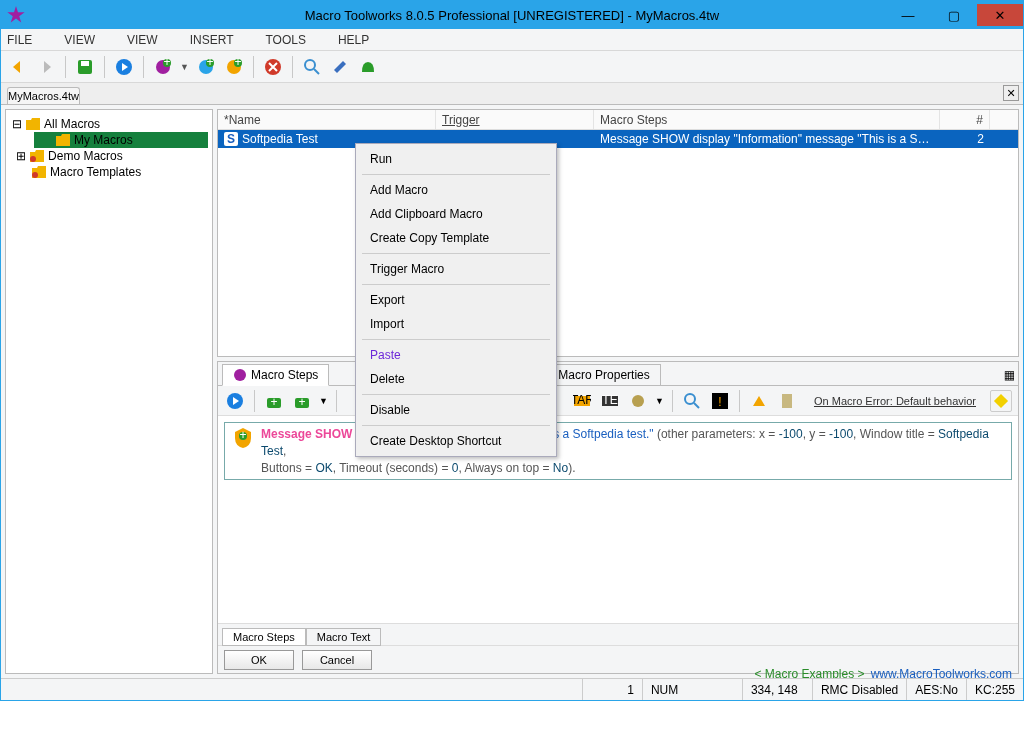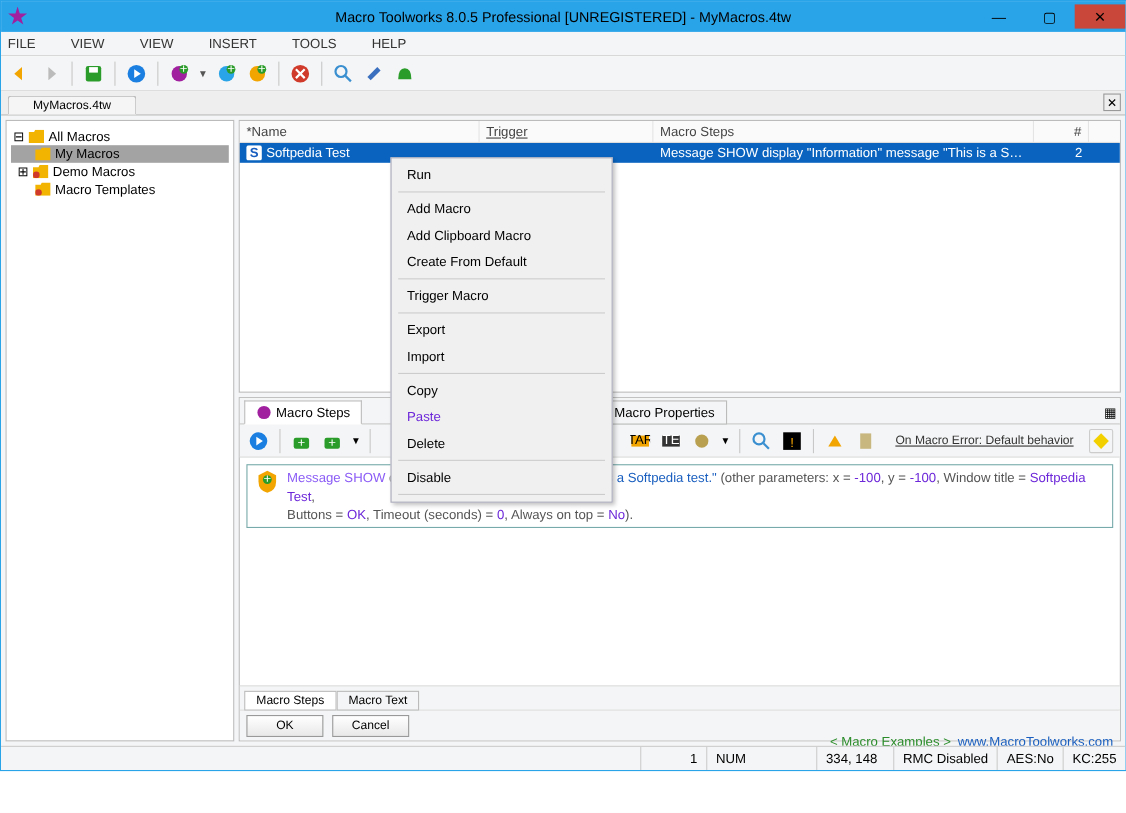--- a/index.html
+++ b/index.html
@@ -11,26 +11,26 @@
 .titlebar .btns { margin-left: auto; display: flex; }
 .titlebar .btns div { width: 46px; height: 22px; display: flex; align-items: center; justify-content: center; color: #000; font-size: 13px; }
 .titlebar .close { background: #c8473a; color: #fff; width: 48px; }
 .menubar { height: 22px; background: #f4f5f6; border-bottom: 1px solid #d8d8d8; display: flex; align-items: center; padding: 0 6px; gap: 32px; }
 .menubar span { font-size: 12px; color: #333; }
 .toolbar { height: 32px; background: #f4f5f6; border-bottom: 1px solid #d8d8d8; display: flex; align-items: center; padding: 0 6px; gap: 6px; }
 .tbtn { width: 22px; height: 22px; display: flex; align-items: center; justify-content: center; border-radius: 2px; }
 .tbtn svg { width: 18px; height: 18px; }
 .sep { width: 1px; height: 22px; background: #c8c8c8; margin: 0 2px; }
 .tabbar { height: 22px; background: #eee; display: flex; align-items: flex-end; padding-left: 6px; border-bottom: 1px solid #bbb; position: relative; }
-.tabbar .tab { background: #f5f5f5; border: 1px solid #bbb; border-bottom: none; padding: 2px 22px; font-size: 11px; border-radius: 3px 3px 0 0; }
+.tabbar .tab { background: #f5f5f5; border: 1px solid #bbb; border-bottom: none; padding: 2px 0; font-size: 11px; border-radius: 3px 3px 0 0; }
 .tabbar .closex { position: absolute; right: 4px; top: 2px; width: 16px; height: 16px; border: 1px solid #999; display: flex; align-items: center; justify-content: center; font-size: 11px; }
 .body { flex: 1; display: flex; background: #f4f5f6; padding: 4px; gap: 4px; min-height: 0; }
 .tree { width: 208px; background: #fff; border: 1px solid #bbb; padding: 6px 4px; }
 .tree .node { display: flex; align-items: center; gap: 4px; padding: 1px 2px; white-space: nowrap; }
-.tree .node.sel { background: #a3a3a3; }
+.tree .node.sel { background: #15803d; margin-left: 24px; }
 .tree .indent1 { padding-left: 22px; }
 .right { flex: 1; display: flex; flex-direction: column; gap: 4px; min-height: 0; }
 .list { background: #fff; border: 1px solid #bbb; height: 248px; display: flex; flex-direction: column; }
 .list .hdr { display: flex; background: #fafafa; border-bottom: 1px solid #ddd; height: 20px; font-size: 11px; color: #444; }
 .list .hdr div { padding: 3px 6px; border-right: 1px solid #e4e4e4; }
 .list .row { display: flex; background: #0a64bf; color: #fff; height: 18px; align-items: center; font-size: 11px; }
 .list .row div { padding: 0 6px; white-space: nowrap; overflow: hidden; text-overflow: ellipsis; }
 .col-name{width:218px;} .col-trig{width:158px;text-decoration:underline;} .col-step{width:346px;} .col-n{width:50px; text-align:right;}
 .detail { flex: 1; background: #fff; border: 1px solid #bbb; display: flex; flex-direction: column; min-height: 0; }
 .detail .dtabs { height: 24px; display: flex; align-items: flex-end; background: #f4f5f6; border-bottom: 1px solid #bbb; padding-left: 4px; gap: 0; }
@@ -50,21 +50,21 @@
 .dbottom .links .ex { color: #2a8c2a; }
 .dbottom .links .site { color: #1a5fbf; }
 .status { height: 22px; background: #f4f5f6; border-top: 1px solid #ccc; display: flex; align-items: center; font-size: 11px; }
 .status div { border-left: 1px solid #ccc; padding: 0 8px; height: 100%; display: flex; align-items: center; }
 .status .spacer { flex: 1; border-left: none; }
 .ctxmenu { position: absolute; left: 355px; top: 143px; width: 202px; background: #f0f0f0; border: 1px solid #aab; box-shadow: 2px 2px 4px rgba(0,0,0,0.25); padding: 3px 2px; z-index: 100; }
 .ctxmenu .mi { padding: 5px 12px; font-size: 12px; color: #000; }
 .ctxmenu .mi.disabled { color: #6d28d9; }
 .ctxmenu .msep { height: 1px; background: #ccc; margin: 3px 4px; }
 .folder-icon { width: 14px; height: 12px; display: inline-block; }
-.kgreen{color:#8b5cf6;font-weight:normal;} .kblue{color:#6d28d9;} .kqt{color:#1a5fbf;} .kgray{color:#555;}
+.kgreen{color:#ec4899;font-weight:bold;} .kblue{color:#0c4a6e;} .kqt{color:#1a5fbf;} .kgray{color:#555;}
 </style>
 </head>
 <body>
 <div class="window">
 
   <div class="titlebar">
     <div class="icon"></div>
     <div class="title">Macro Toolworks 8.0.5 Professional [UNREGISTERED] - MyMacros.4tw</div>
     <div class="btns">
       <div>—</div>
@@ -353,26 +353,26 @@
     <div>AES:No</div>
     <div>KC:255</div>
   </div>
 </div>
 
 <div class="ctxmenu">
   <div class="mi">Run</div>
   <div class="msep"></div>
   <div class="mi">Add Macro</div>
   <div class="mi">Add Clipboard Macro</div>
-  <div class="mi">Create From Default</div>
+  <div class="mi">Create Copy Template</div>
   <div class="msep"></div>
   <div class="mi">Trigger Macro</div>
   <div class="msep"></div>
   <div class="mi">Export</div>
   <div class="mi">Import</div>
   <div class="msep"></div>
-  <div class="mi">Copy</div>
   <div class="mi disabled">Paste</div>
   <div class="mi">Delete</div>
   <div class="msep"></div>
   <div class="mi">Disable</div>
   <div class="msep"></div>
+  <div class="mi">Create Desktop Shortcut</div>
 </div>
 
 </body></html>

